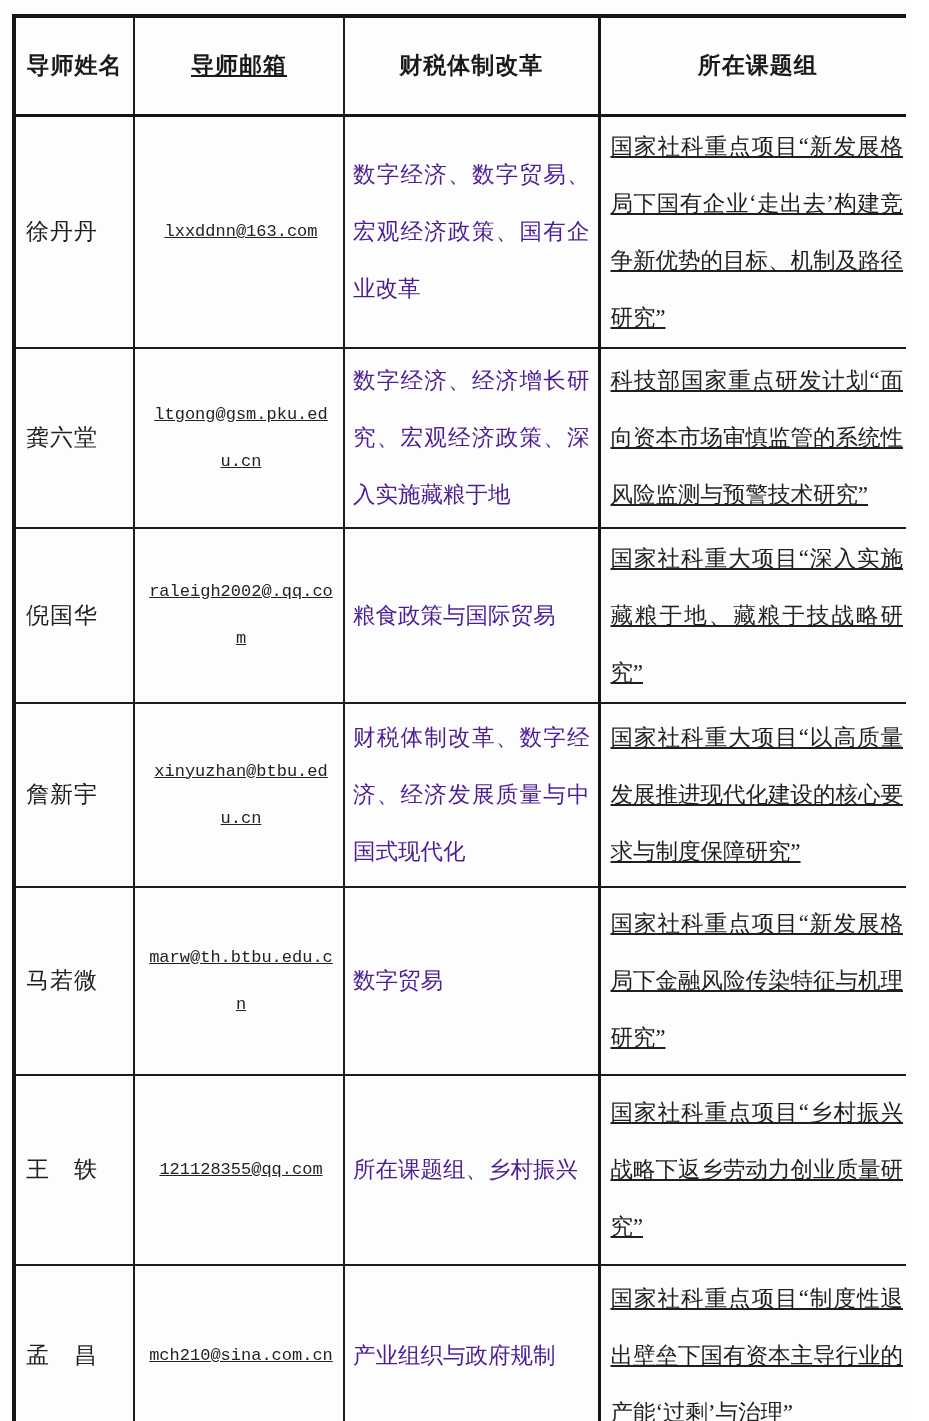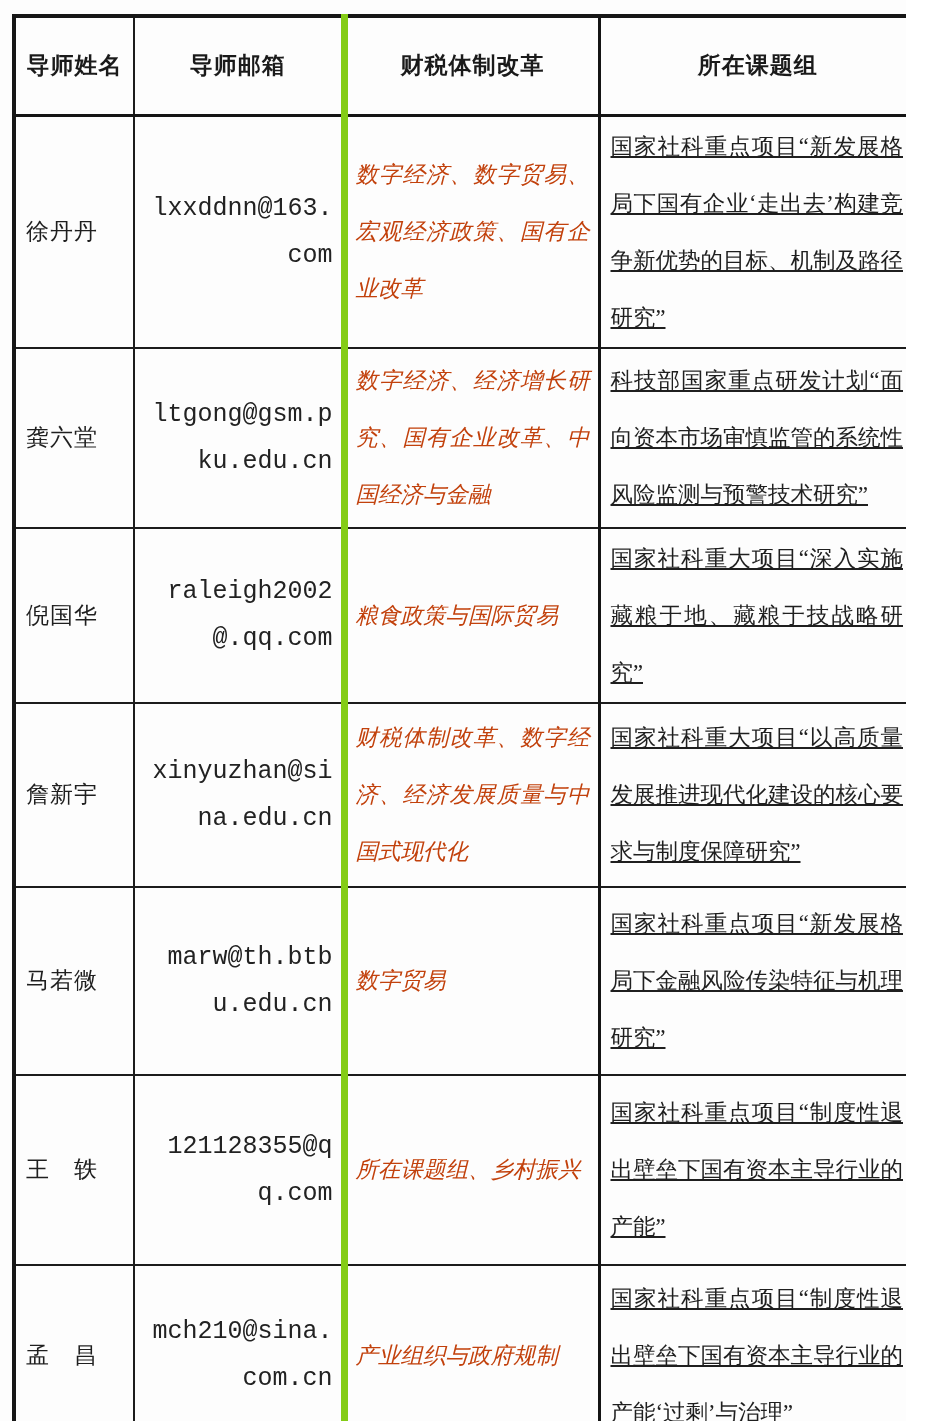--- a/index.html
+++ b/index.html
@@ -34,21 +34,21 @@
   col.c-group { width: 318px; }
 
   th, td {
     border: 2px solid #1c1c1c;
     vertical-align: middle;
     font-weight: normal;
     box-sizing: border-box;
   }
   
   th { border-bottom: 3px solid #141414; }
-  td.cell-email, th.h-email { border-right: 7px solid #84cc16; }
+  td.cell-email, th.h-email { border-right: 1px solid #84cc16; text-decoration: underline; }
   td.cell-dir,   th.h-dir   { border-right: 3px solid #141414; }
 
   tr.header-row { height: 99px; }
   tr.r0 { height: 231px; }
   tr.r1 { height: 180px; }
   tr.r2 { height: 140px; }
   tr.r3 { height: 184px; }
   tr.r4 { height: 188px; }
   tr.r5 { height: 190px; }
   tr.r6 { height: 182px; }
@@ -62,38 +62,37 @@
   }
   td.cell-name {
     font-size: 23px;
     text-align: left;
     padding-left: 10px;
     padding-right: 4px;
     letter-spacing: 1px;
   }
   td.cell-email {
     font-family: "Liberation Mono", "DejaVu Sans Mono", monospace;
-    font-size: 25px;
+    font-size: 17px;
     line-height: 47px;
-    text-align: right;
+    text-align: center;
     padding-left: 12px;
     padding-right: 8px;
     word-break: break-all;
     overflow-wrap: anywhere;
     color: #222;
   }
   td.cell-dir {
     font-size: 22.5px;
     line-height: 57px;
     text-align: justify;
     text-justify: inter-character;
     padding-left: 8px;
     padding-right: 8px;
-    color: #c2410c;
-    font-style: italic;
+    color: #4c1d95;
   }
   td.cell-group {
     font-size: 22.5px;
     line-height: 57px;
     text-align: justify;
     text-justify: inter-character;
     padding-left: 10px;
     padding-right: 12px;
     color: #1f1f1f;
     text-decoration: underline;
@@ -121,46 +120,46 @@
     <tbody>
       <tr class="r0">
         <td class="cell-name">徐丹丹</td>
         <td class="cell-email">lxxddnn@163.com</td>
         <td class="cell-dir">数字经济、数字贸易、宏观经济政策、国有企业改革</td>
         <td class="cell-group">国家社科重点项目“新发展格局下国有企业‘走出去’构建竞争新优势的目标、机制及路径研究”</td>
       </tr>
       <tr class="r1">
         <td class="cell-name">龚六堂</td>
         <td class="cell-email">ltgong@gsm.pku.edu.cn</td>
-        <td class="cell-dir">数字经济、经济增长研究、国有企业改革、中国经济与金融</td>
+        <td class="cell-dir">数字经济、经济增长研究、宏观经济政策、深入实施藏粮于地</td>
         <td class="cell-group">科技部国家重点研发计划“面向资本市场审慎监管的系统性风险监测与预警技术研究”</td>
       </tr>
       <tr class="r2">
         <td class="cell-name">倪国华</td>
         <td class="cell-email">raleigh2002@.qq.com</td>
         <td class="cell-dir">粮食政策与国际贸易</td>
         <td class="cell-group">国家社科重大项目“深入实施藏粮于地、藏粮于技战略研究”</td>
       </tr>
       <tr class="r3">
         <td class="cell-name">詹新宇</td>
-        <td class="cell-email">xinyuzhan@sina.edu.cn</td>
+        <td class="cell-email">xinyuzhan@btbu.edu.cn</td>
         <td class="cell-dir">财税体制改革、数字经济、经济发展质量与中国式现代化</td>
         <td class="cell-group">国家社科重大项目“以高质量发展推进现代化建设的核心要求与制度保障研究”</td>
       </tr>
       <tr class="r4">
         <td class="cell-name">马若微</td>
         <td class="cell-email">marw@th.btbu.edu.cn</td>
         <td class="cell-dir">数字贸易</td>
         <td class="cell-group">国家社科重点项目“新发展格局下金融风险传染特征与机理研究”</td>
       </tr>
       <tr class="r5">
         <td class="cell-name">王　轶</td>
         <td class="cell-email">121128355@qq.com</td>
         <td class="cell-dir">所在课题组、乡村振兴</td>
-        <td class="cell-group">国家社科重点项目“制度性退出壁垒下国有资本主导行业的产能”</td>
+        <td class="cell-group">国家社科重点项目“乡村振兴战略下返乡劳动力创业质量研究”</td>
       </tr>
       <tr class="r6">
         <td class="cell-name">孟　昌</td>
         <td class="cell-email">mch210@sina.com.cn</td>
         <td class="cell-dir">产业组织与政府规制</td>
         <td class="cell-group">国家社科重点项目“制度性退出壁垒下国有资本主导行业的产能‘过剩’与治理”</td>
       </tr>
     </tbody>
   </table>
 </div>

